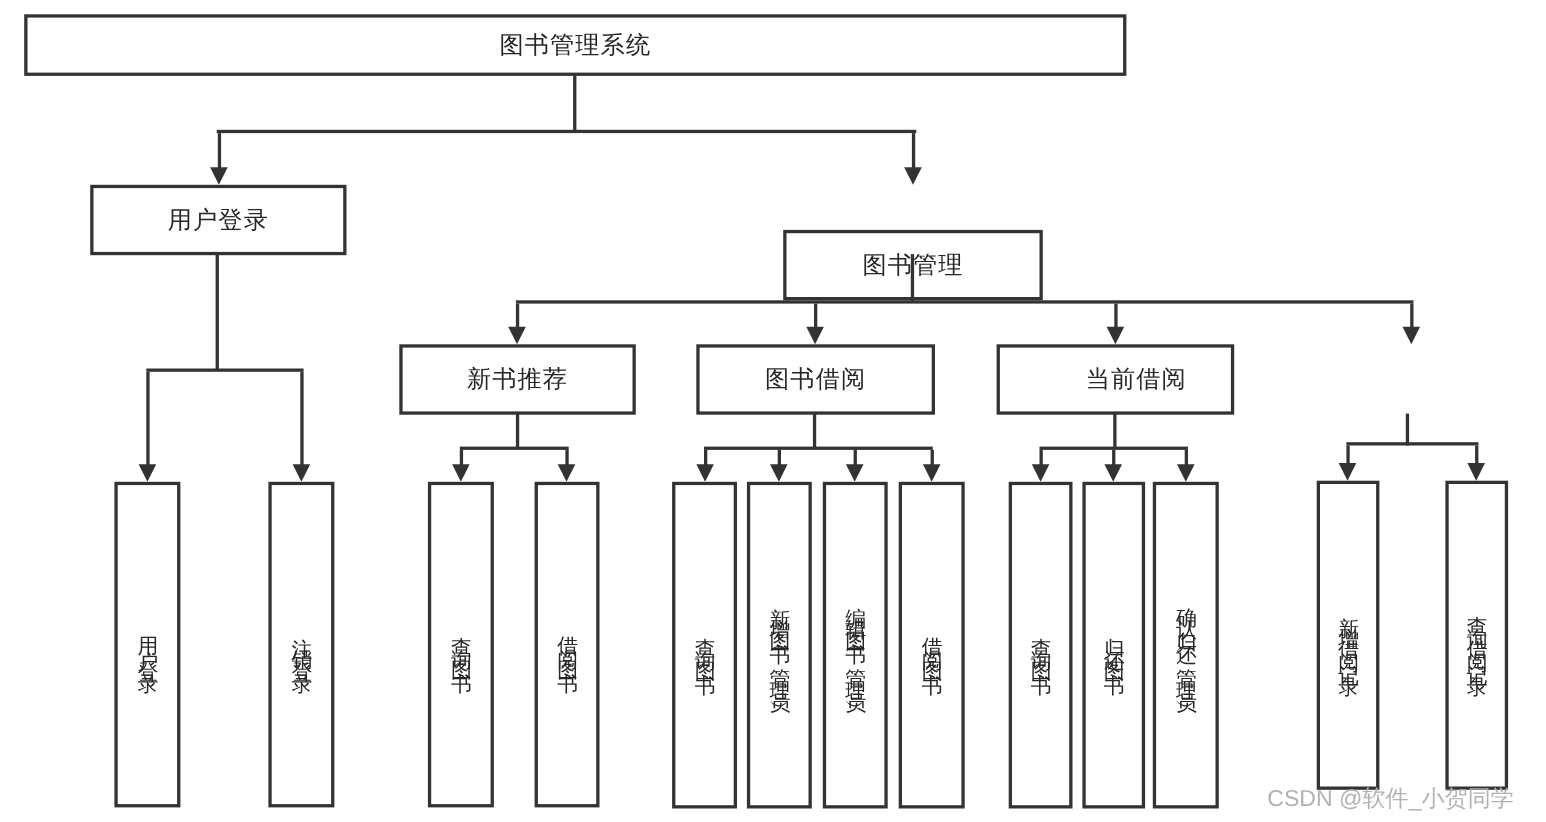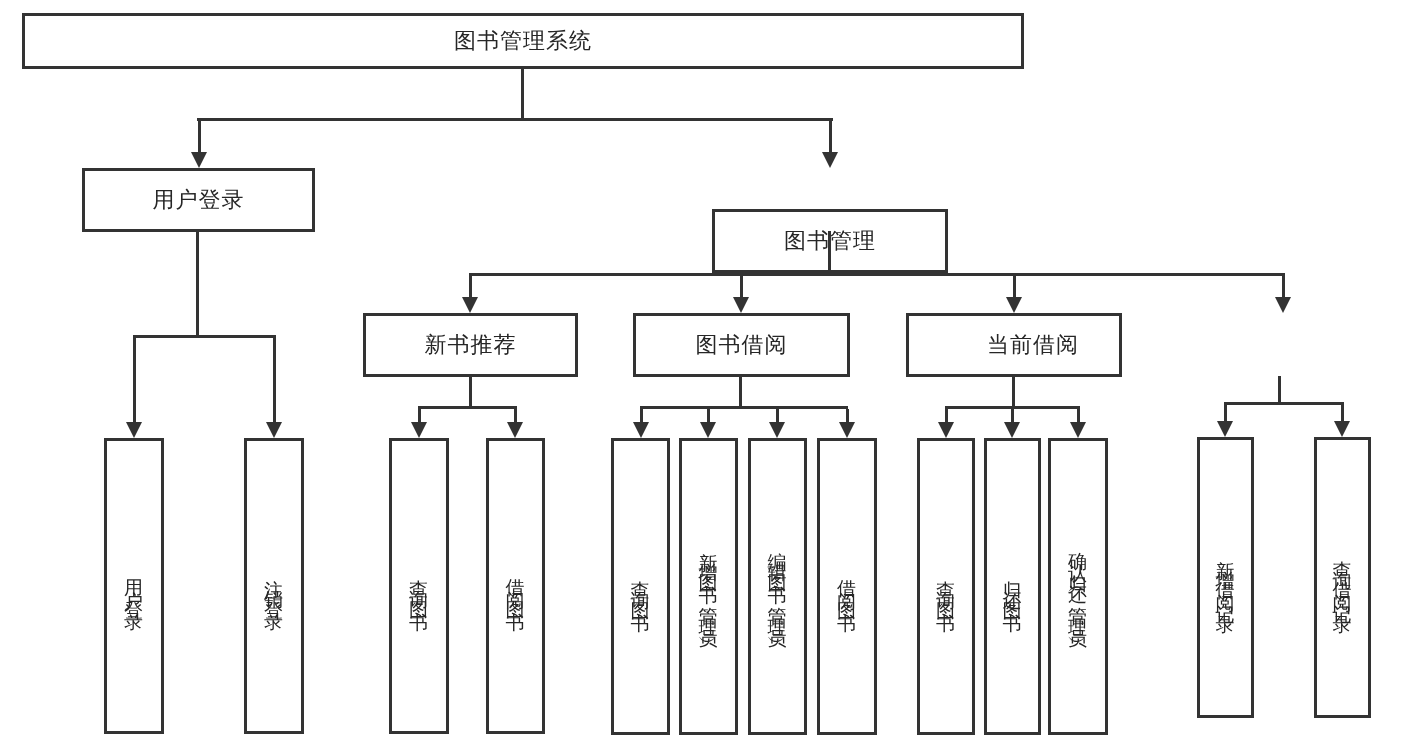--- a/index.html
+++ b/index.html
@@ -182,14 +182,15 @@
     <span>确认归还（管理员）</span>
   </div>
 
   <div class="vnode" style="left:1197px;top:437px;width:57px;height:281px;">
     <span>新增借阅记录</span>
   </div>
   <div class="vnode" style="left:1314px;top:437px;width:57px;height:281px;">
     <span>查询借阅记录</span>
   </div>
 
+  <div class="watermark">CSDN @软件_小贺同学</div>
 
 </div>
 
 </body></html>

